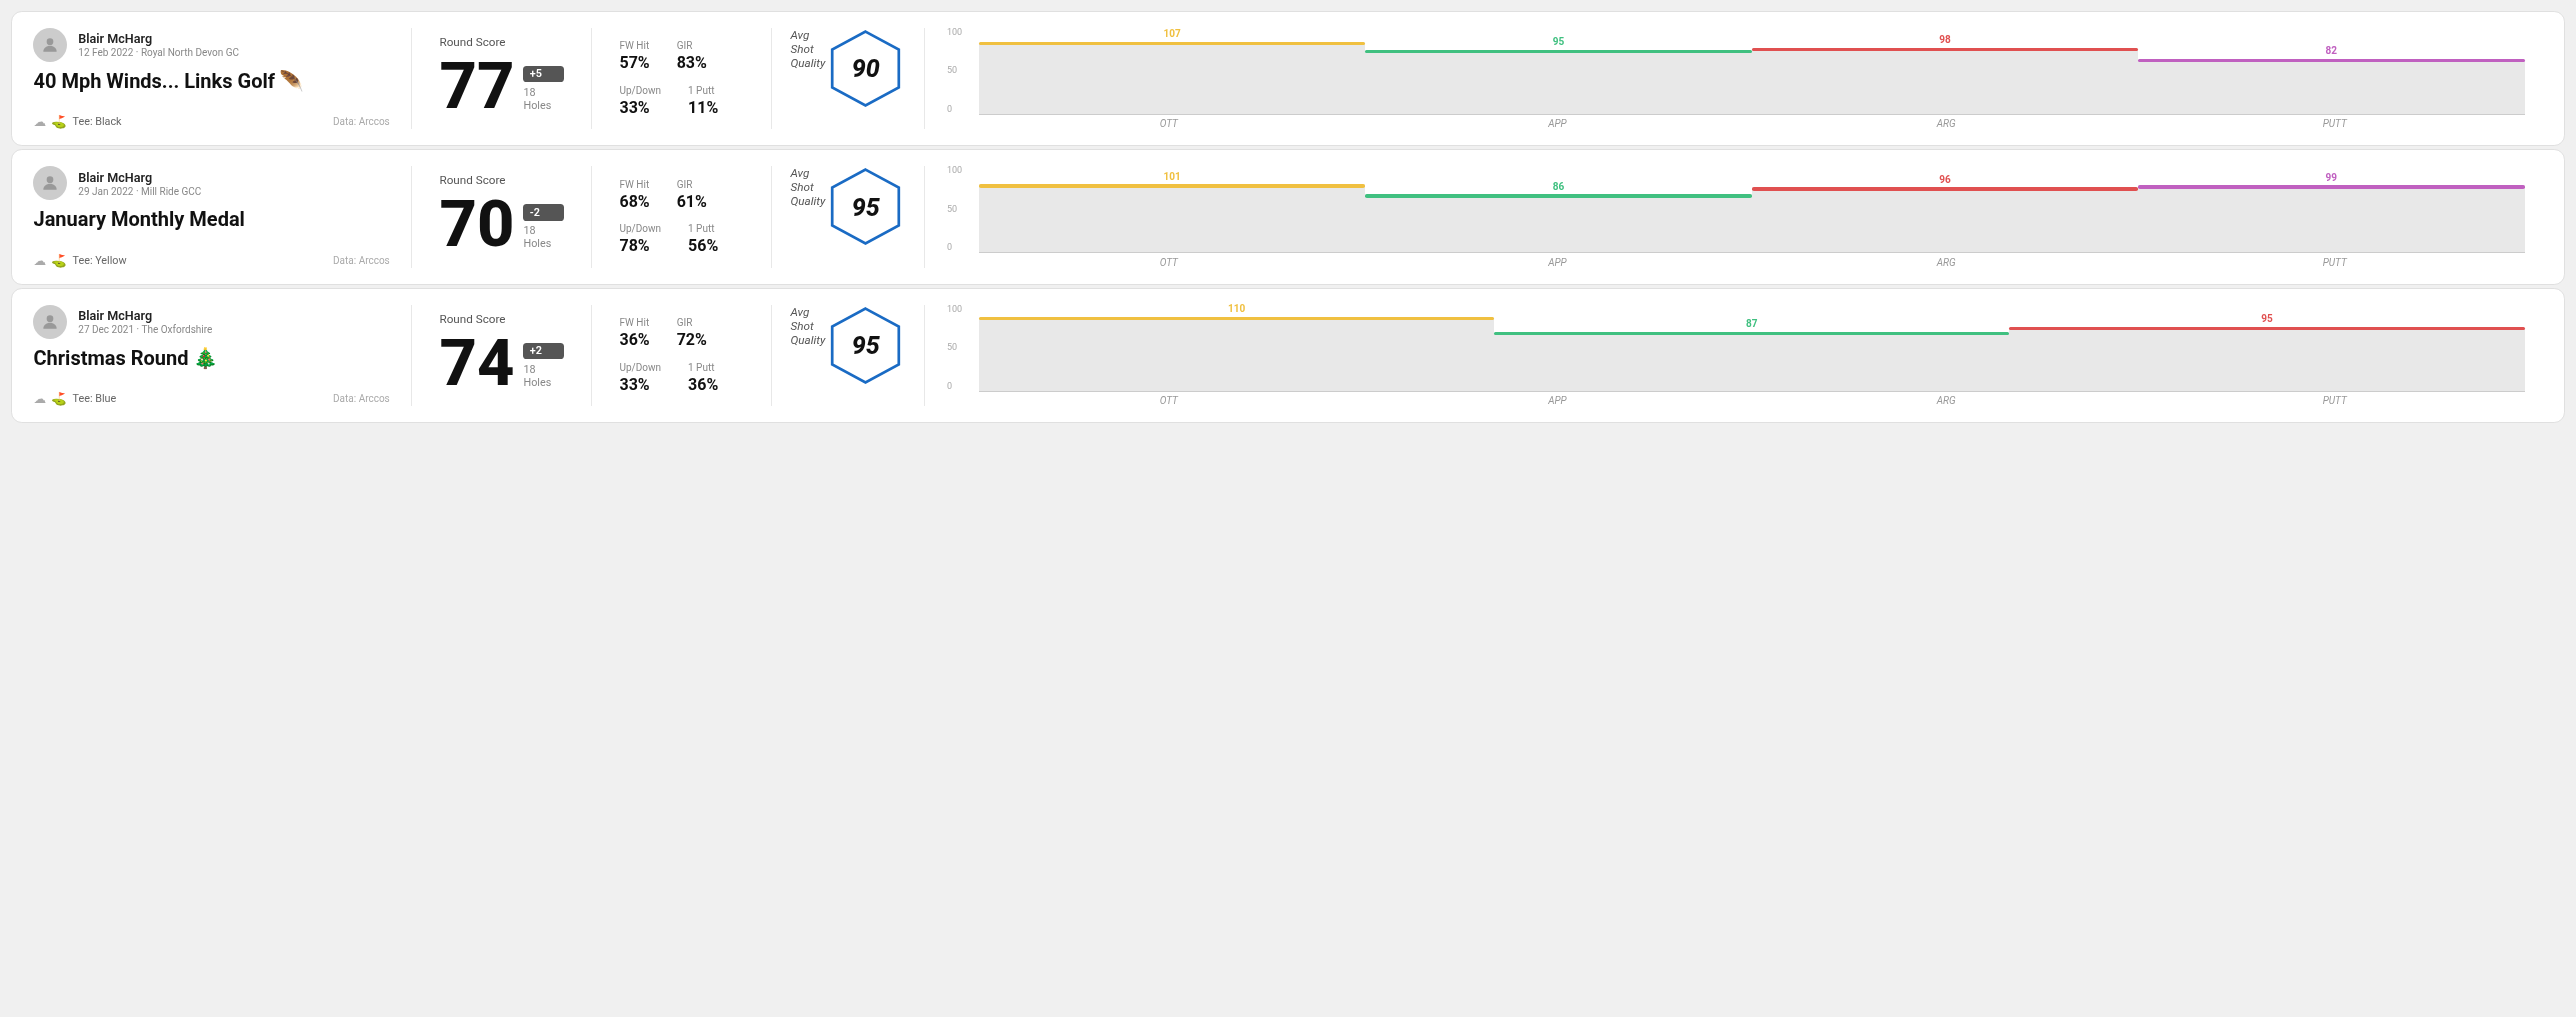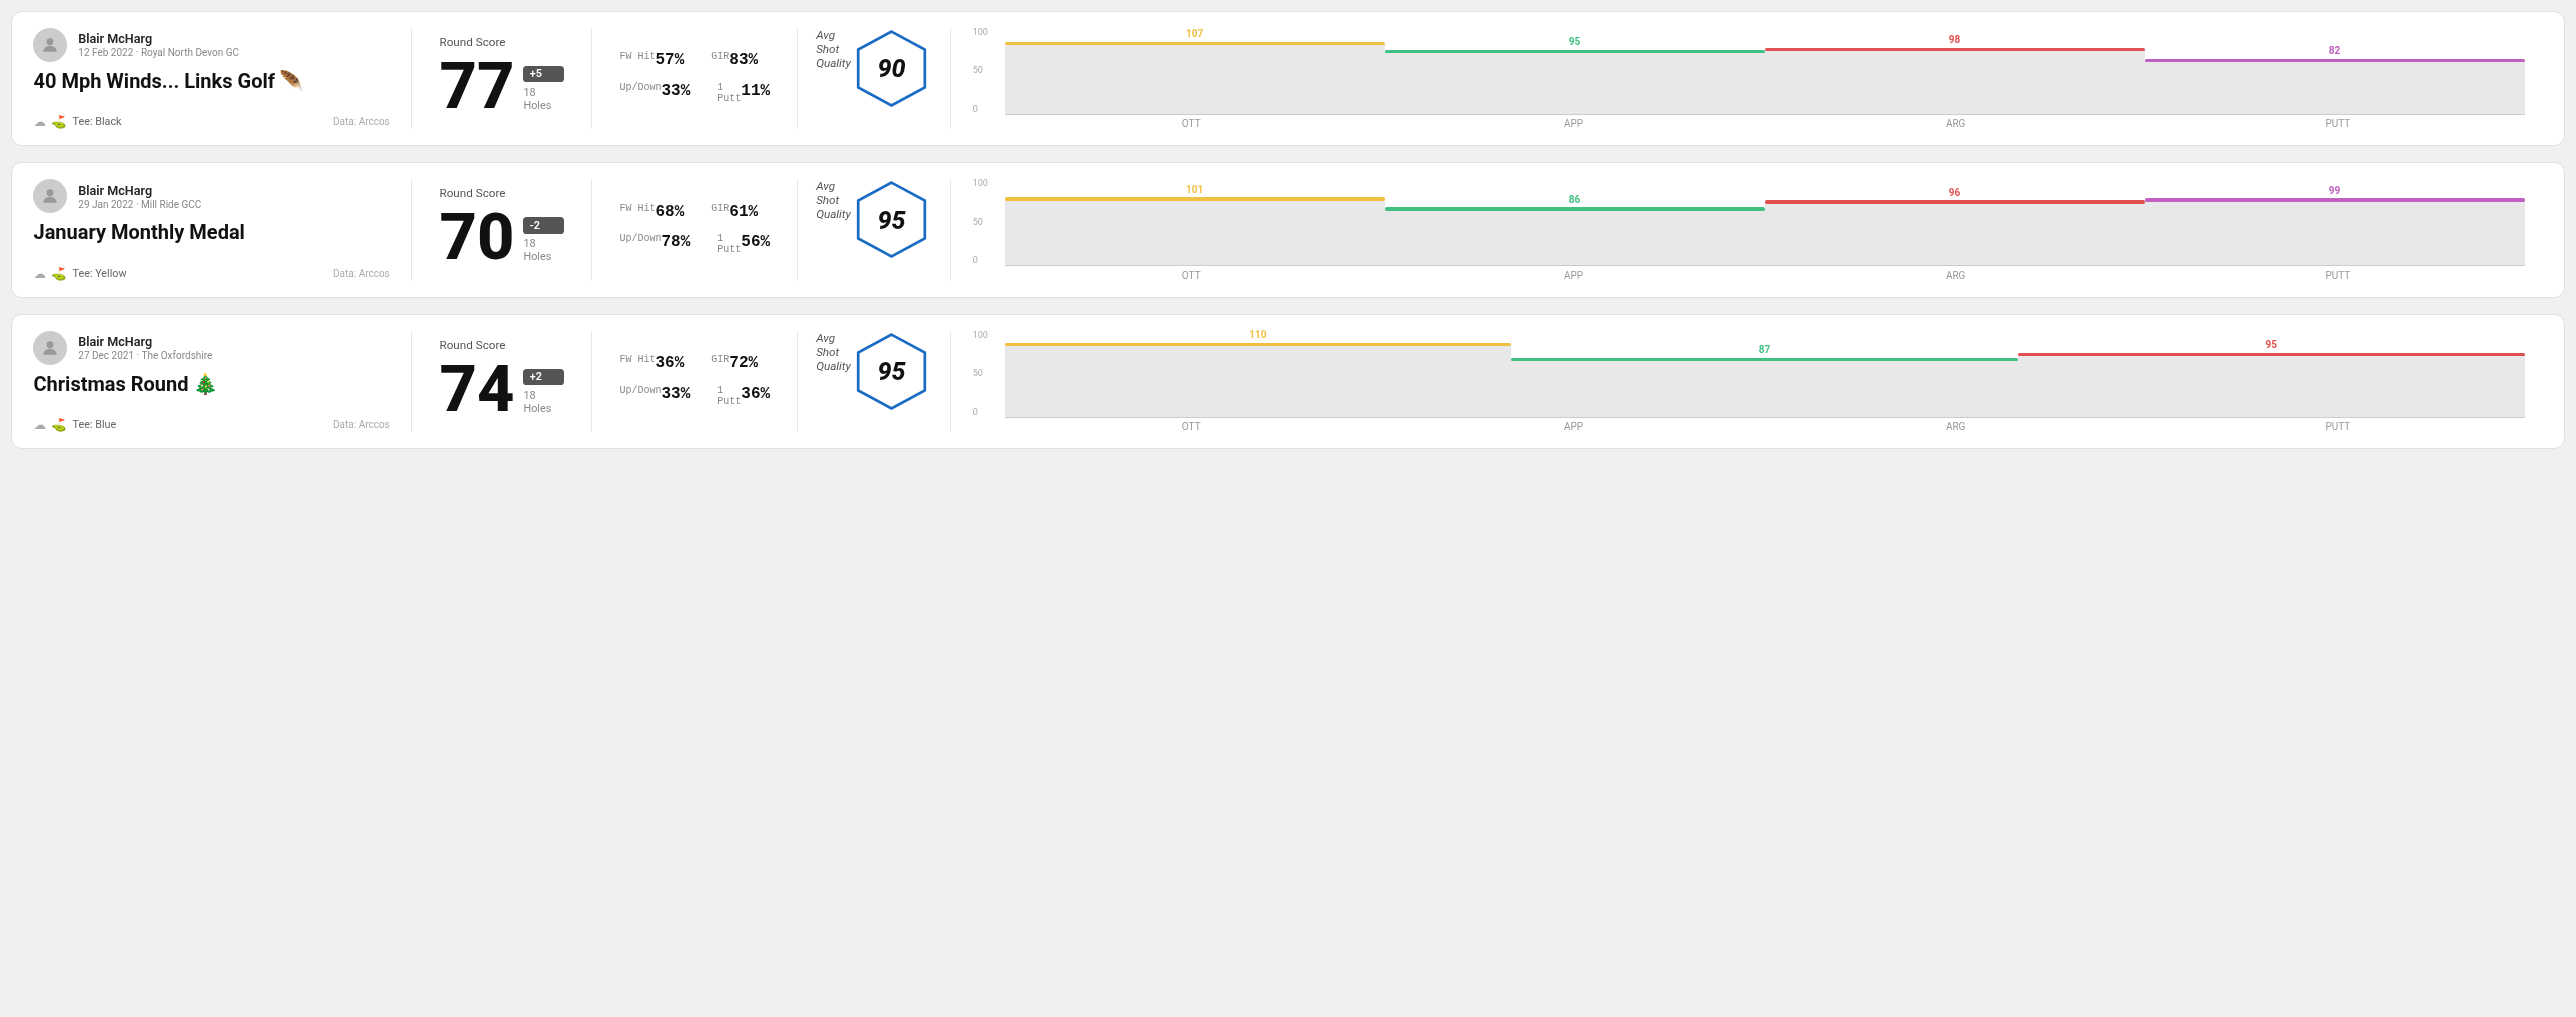--- a/index.html
+++ b/index.html
@@ -6,21 +6,21 @@
     body {
       font-family: -apple-system, BlinkMacSystemFont, 'Segoe UI', Roboto, sans-serif;
       background: #f0f0f0;
       padding: 10.8px;
       min-width: 1083px;
     }
     .round-card {
       background: #fff;
       border-radius: 10.8px;
       border: 0.9px solid #e0e0e0;
-      margin-bottom: 16px;
+      margin-bottom: 3px;
       display: flex;
       align-items: stretch;
       padding: 16px 21.7px;
       gap: 0;
     }
     .card-left {
       flex: 0 0 379px;
       display: flex;
       flex-direction: column;
       justify-content: space-between;
@@ -137,22 +137,21 @@
       padding: 0 27px;
       border-right: 0.9px solid #e8e8e8;
       gap: 12.6px;
     }
     .stats-row {
       display: flex;
       gap: 27px;
     }
     .stat-item {
       display: flex;
-      flex-direction: row;
-      font-family: Liberation Mono, monospace;
+      flex-direction: column;
     }
     .stat-label {
       font-size: 10px;
       color: #888;
       margin-bottom: 1.8px;
     }
     .stat-value {
       font-size: 16px;
       font-weight: 700;
       color: #111;
@@ -244,20 +243,21 @@
       width: 100%;
       height: 0.9px;
       background: #ccc;
       margin: 0;
     }
     .chart-x-labels {
       display: flex;
       gap: 9px;
       width: 100%;
       margin-top: 3.6px;
+      font-style: italic;
     }
     .chart-x-label {
       flex: 1;
       text-align: center;
       font-size: 10px;
       color: #999;
     }
     .chart-y-labels {
       position: absolute;
       left: 0;

